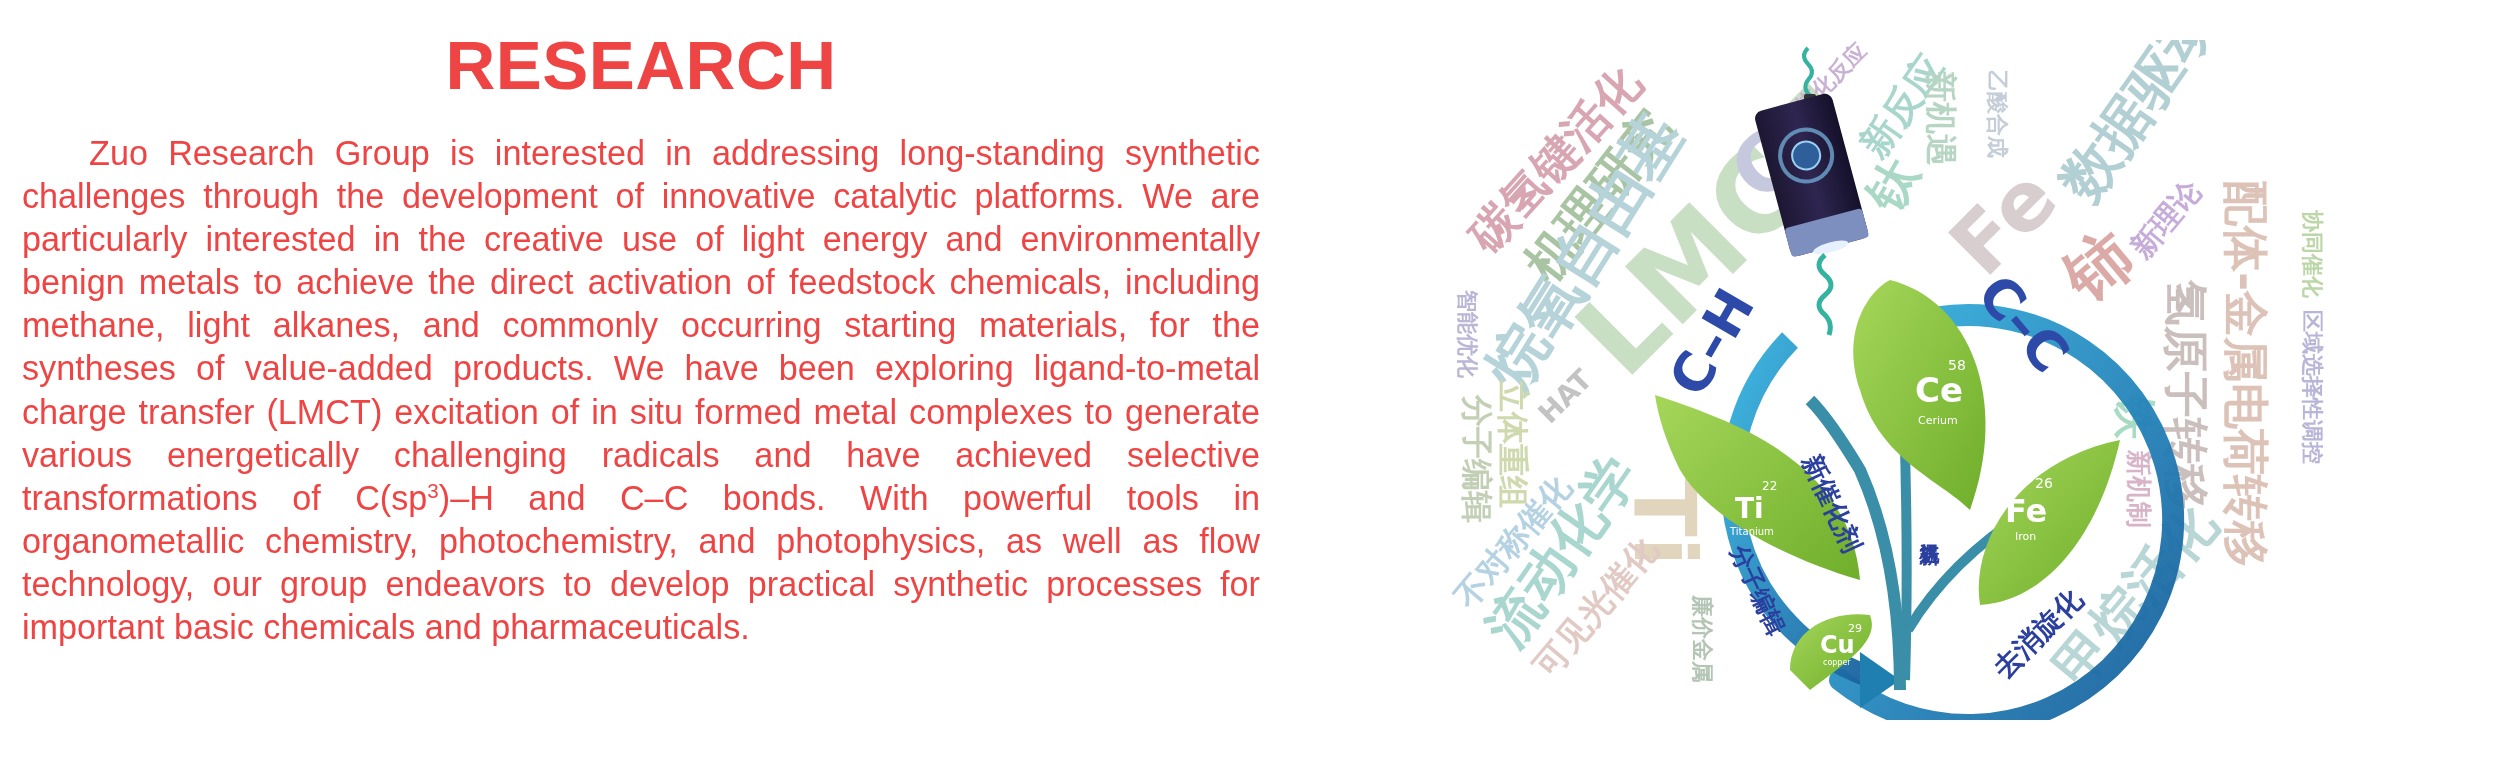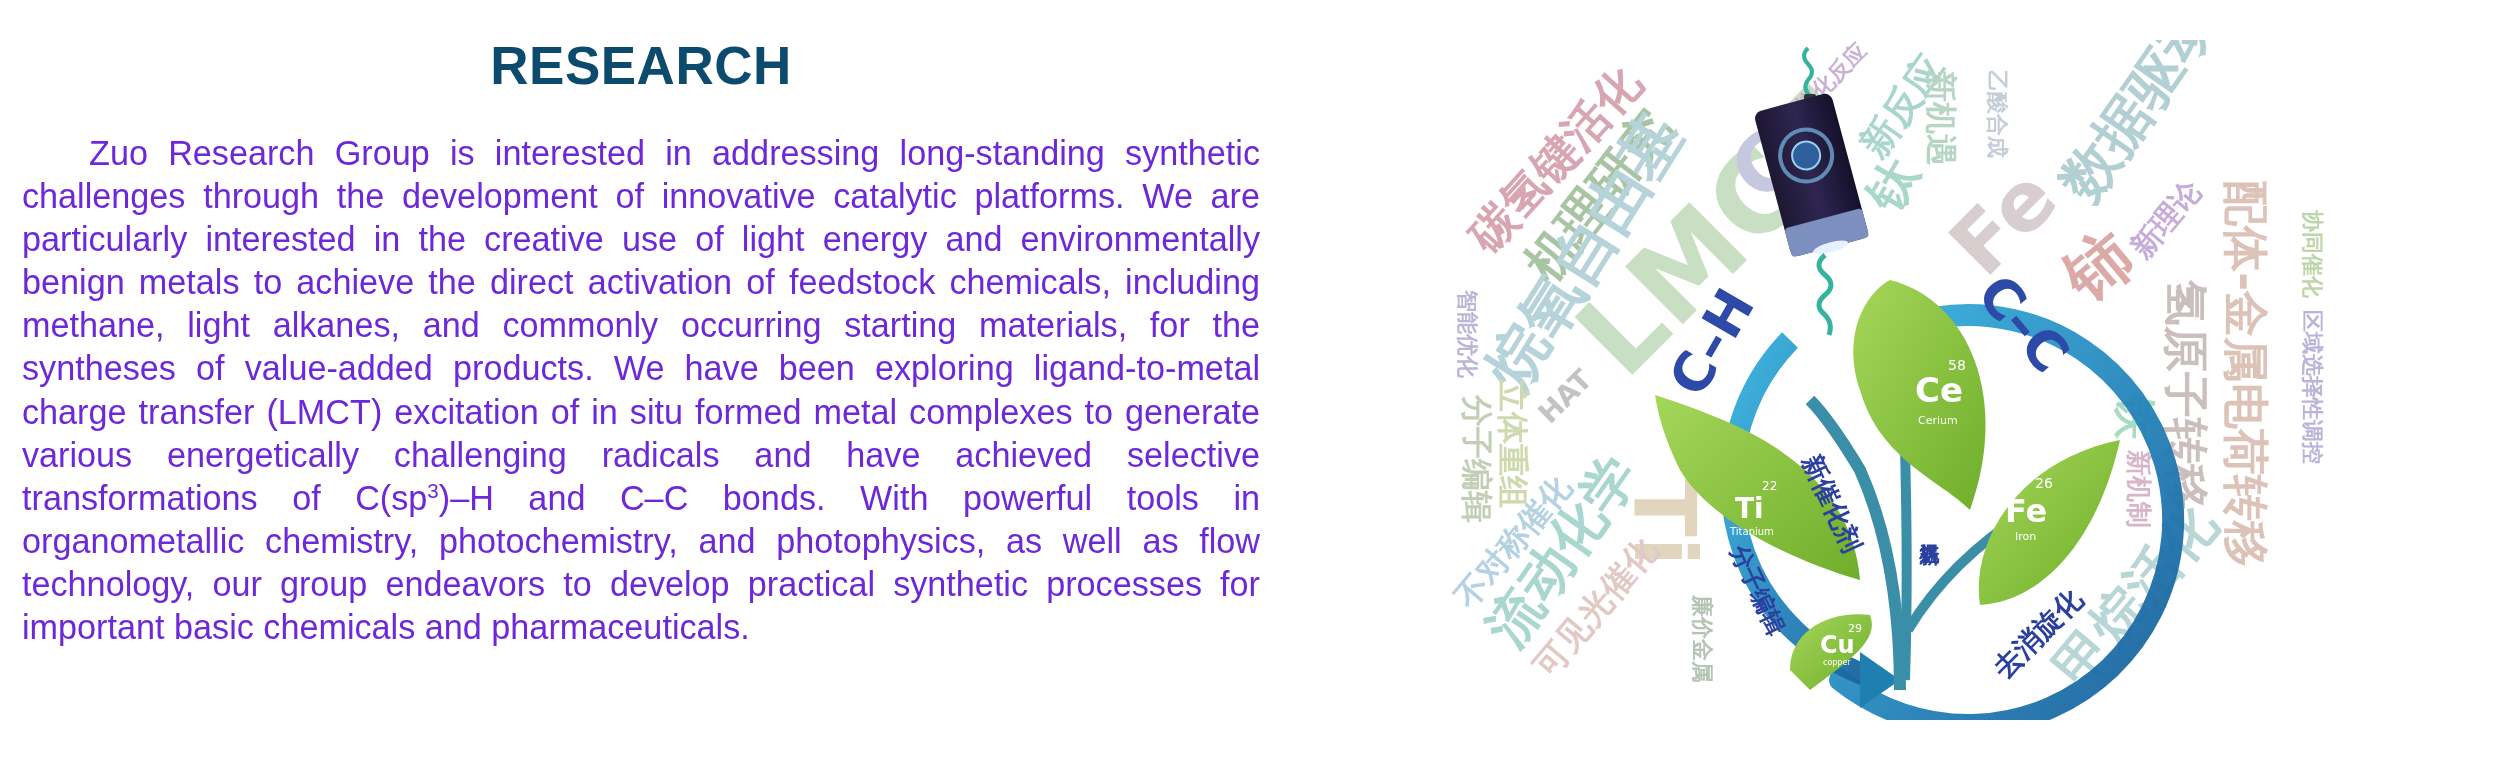--- a/index.html
+++ b/index.html
@@ -1,24 +1,24 @@
 <!DOCTYPE html>
 <html><head>
 <meta charset="utf-8">
 <style>
   html, body { margin:0; padding:0; background:#ffffff; }
   body { width:2520px; height:767px; position:relative; overflow:hidden; font-family:"Liberation Sans", sans-serif; }
   .title {
     position:absolute; left:22px; width:1238px; top:26px;
-    text-align:center; font-weight:bold; font-size:53px; line-height:80px; color:#0c4a6e;
+    text-align:center; font-weight:bold; font-size:69px; line-height:80px; color:#ef4444;
     font-family:"Liberation Sans", sans-serif; letter-spacing:0.5px;
   }
   .para {
     position:absolute; left:22px; width:1238px; top:132px;
-    font-size:34.2px; line-height:43.1px; color:#6d28d9; text-align:justify;
+    font-size:34.2px; line-height:43.1px; color:#ef4444; text-align:justify;
     text-indent:67px; font-family:"Liberation Sans", sans-serif;
   }
   .para sup { font-size:0.6em; line-height:0; vertical-align:super; }
   .graphic { position:absolute; left:1430px; top:40px; width:950px; height:680px; }
   .graphic svg { width:100%; height:100%; display:block; }
   .cloud text { font-family:"DejaVu Sans", sans-serif; font-weight:bold; }
   .leaf-label { font-family:"DejaVu Sans", sans-serif; fill:#ffffff; }
   .bond { font-family:"DejaVu Sans", sans-serif; font-weight:bold; fill:#2e4aa8; }
   .tag { font-family:"DejaVu Sans", sans-serif; font-weight:bold; fill:#2a3f9e; }
 </style>

